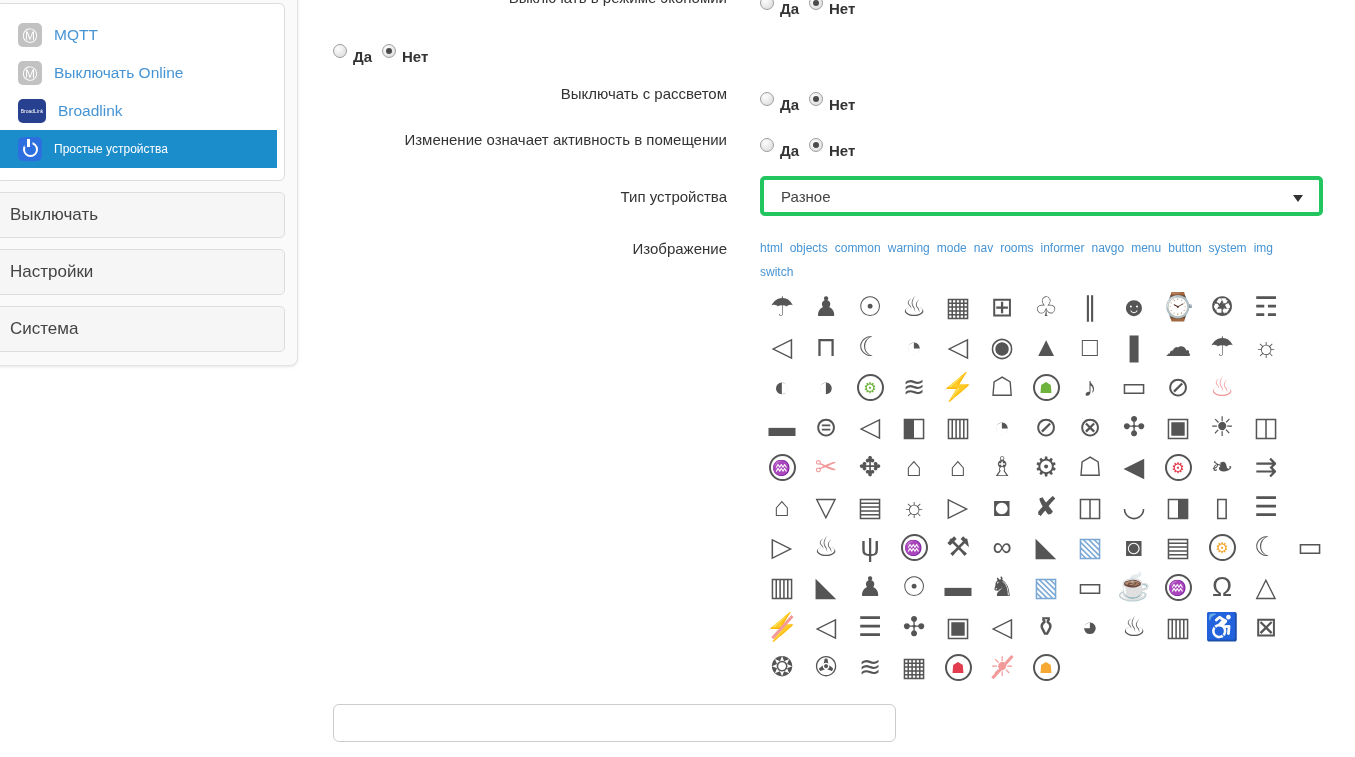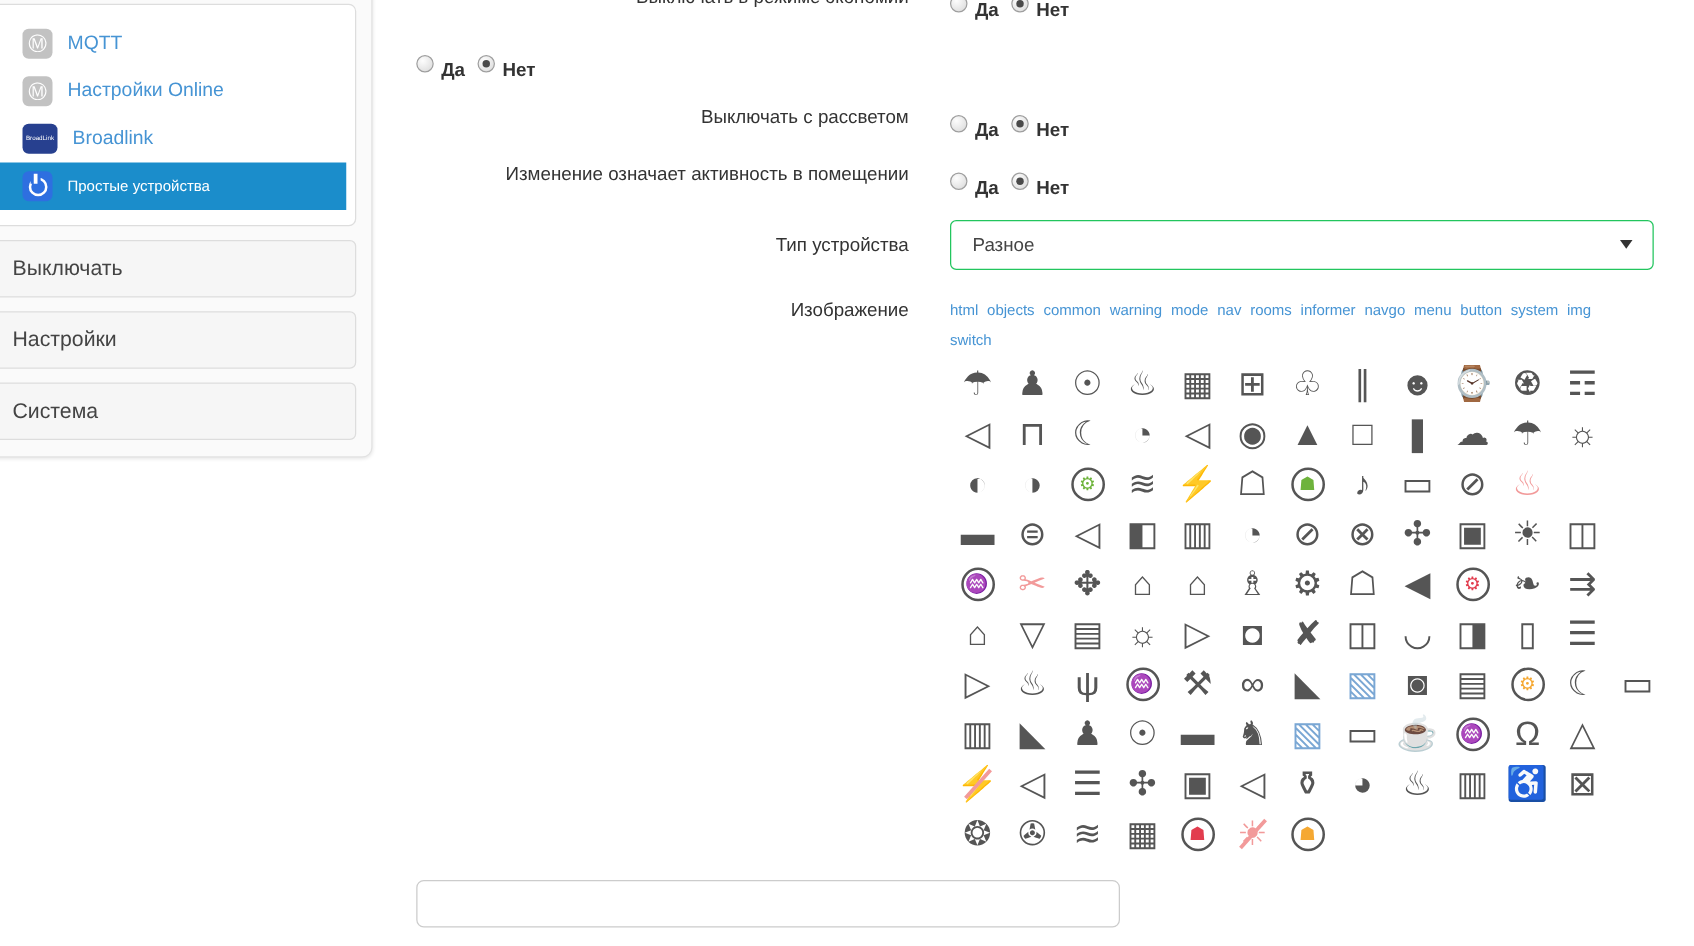--- a/index.html
+++ b/index.html
@@ -58,21 +58,21 @@
     width:14px;height:14px;border-radius:50%;border:1px solid #9e9e9e;
     background:radial-gradient(circle at 35% 30%,#fdfdfd,#d8d8d8);
     display:inline-block;box-sizing:border-box;position:relative;cursor:pointer;
   }
   .radio.checked::after{
     content:"";position:absolute;left:3px;top:3px;width:6px;height:6px;
     border-radius:50%;background:#4a4a4a;
   }
   .rlab{margin:12px 10px 0 6px;font-weight:bold;}
   .select-box{
-    width:563px;height:40px;border:1px solid #22c55e;border-radius:5px;
+    width:563px;height:40px;border:4px solid #22c55e;border-radius:5px;
     background:#fff;display:flex;align-items:center;box-sizing:border-box;
     padding:0 14px 0 17px;font-size:15px;color:#444;cursor:pointer;position:relative;
   }
   .select-arrow{
     position:absolute;right:16px;top:15px;width:0;height:0;
     border-left:5px solid transparent;border-right:5px solid transparent;
     border-top:7px solid #333;
   }
   .links-block{width:558px;font-size:12px;line-height:24px;}
   .lword{color:var(--link,#4694d4);margin-right:7px;cursor:pointer;display:inline-block;}
@@ -102,21 +102,21 @@
 <body>
 
 <div class="sidebar-wrap">
   <div class="menu-panel">
     <div class="menu-item">
       <span class="mi-icon mqtt">Ⓜ</span>
       <span class="mi-label">MQTT</span>
     </div>
     <div class="menu-item">
       <span class="mi-icon mqtt">Ⓜ</span>
-      <span class="mi-label">Настройки Online</span>
+      <span class="mi-label">Выключать Online</span>
     </div>
     <div class="menu-item">
       <span class="mi-icon broadlink">BroadLink</span>
       <span class="mi-label">Broadlink</span>
     </div>
     <div class="menu-item active">
       <span class="mi-icon power">
           <i class="pwr"></i>
         </span>
       <span class="mi-label">Простые устройства</span>

